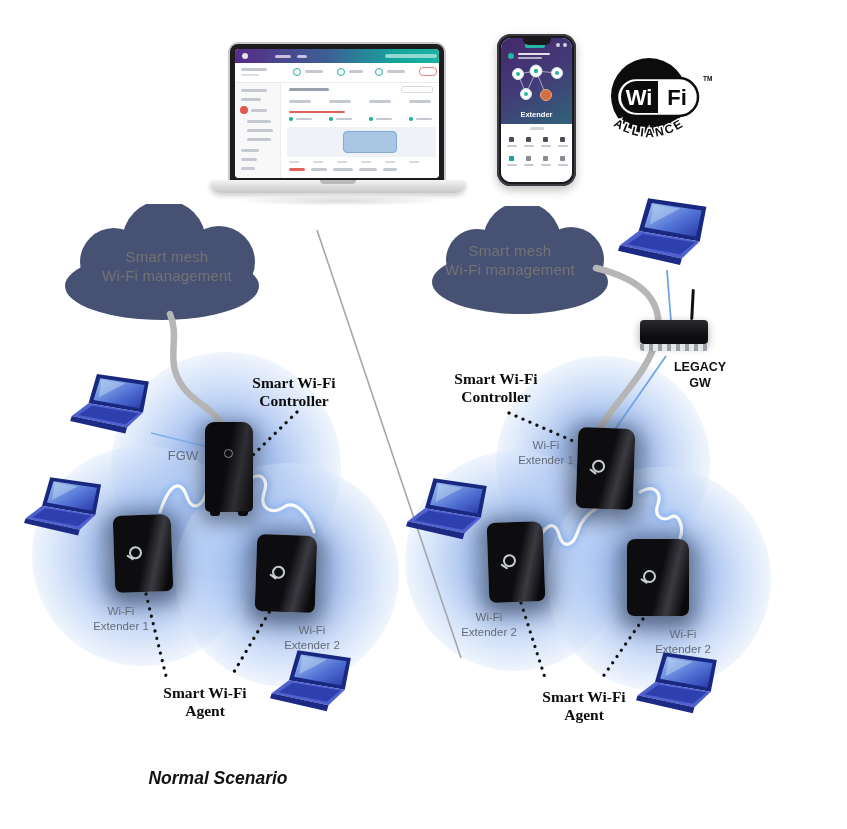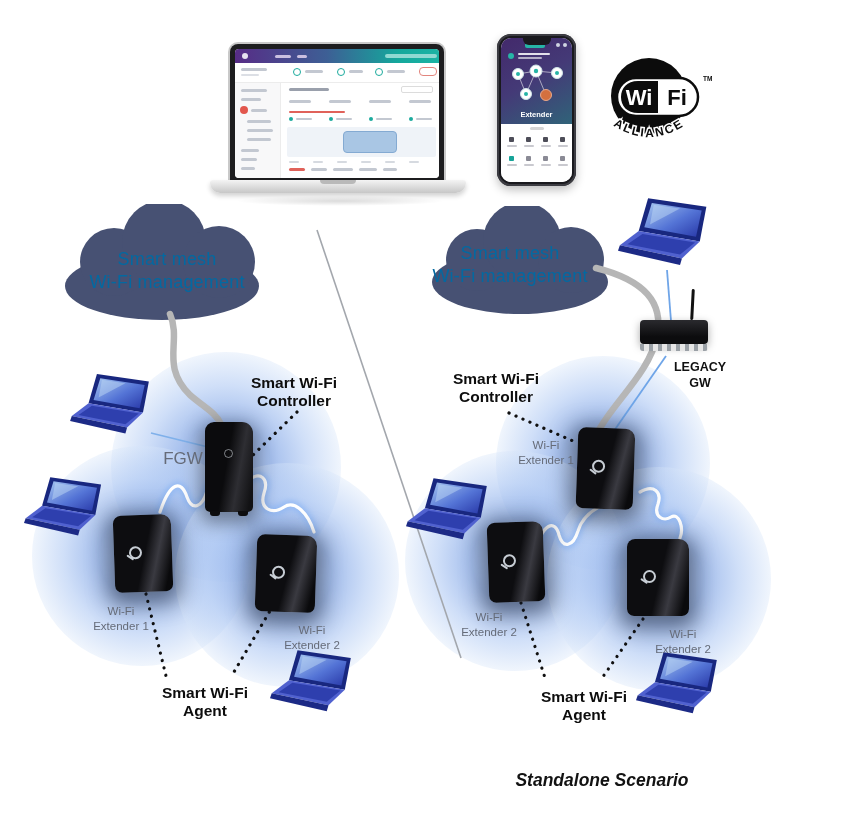--- a/index.html
+++ b/index.html
@@ -11,21 +11,21 @@
   .coverage{position:absolute;border-radius:50%;z-index:1;
     background:radial-gradient(circle,
       rgba(173,199,242,.95) 0%,
       rgba(140,173,232,.78) 28%,
       rgba(178,203,244,.62) 50%,
       rgba(213,228,249,.38) 70%,
       rgba(255,255,255,0) 100%);}
 
   
   .cloud-svg{position:absolute;z-index:2;}
-  .cloud-text{position:absolute;z-index:4;color:#0369a1;font-size:18px;line-height:1.25;
+  .cloud-text{position:absolute;z-index:4;color:#737373;font-size:15px;line-height:1.25;
       text-align:center;letter-spacing:.2px;}
 
   
   #wires{position:absolute;left:0;top:0;z-index:2;pointer-events:none;}
 
   
   .gateway{position:absolute;z-index:3;border-radius:9px 11px 5px 5px;
     background:linear-gradient(100deg,#0b0b0d 45%,#2e2e33 68%,#121214 92%);
     box-shadow:0 6px 18px 5px rgba(20,26,40,.45);}
   .gateway .logo-dot{position:absolute;left:50%;top:30%;width:9px;height:9px;margin-left:-5px;
@@ -44,21 +44,21 @@
     border-radius:0 0 3px 3px;
     background-image:repeating-linear-gradient(90deg,#9aa0a6 0 4px,#e6e6e6 4px 9px);}
   .router .antenna{position:absolute;right:14px;top:-31px;width:3px;height:31px;background:#111;
     border-radius:2px;transform:rotate(3deg);}
 
   
   .laptop{position:absolute;z-index:3;overflow:visible;}
 
   
   .lbl-gray{position:absolute;z-index:4;color:#656b78;font-size:11.5px;line-height:1.3;text-align:center;}
-  .lbl-bold{position:absolute;z-index:4;color:#0d0d0d;font-size:15.5px;font-weight:700;line-height:1.18;text-align:center;}
+  .lbl-bold{position:absolute;z-index:4;color:#0d0d0d;font-size:15.5px;font-weight:700;line-height:1.18;text-align:center;font-family:Liberation Serif, serif;}
   .lbl-legacy{position:absolute;z-index:4;color:#101010;font-size:12.5px;font-weight:700;line-height:1.25;text-align:center;}
   .caption{position:absolute;z-index:4;color:#121212;font-size:17.5px;font-weight:700;font-style:italic;text-align:center;}
 
   
   .nb-screen{position:absolute;left:228px;top:42px;width:218px;height:140px;z-index:3;
     background:#1d1d1f;border:2px solid #c9c9c9;border-bottom:none;border-radius:10px 10px 0 0;}
   .nb-base{position:absolute;left:210px;top:180px;width:256px;height:13px;z-index:3;
     background:linear-gradient(#f4f4f4,#c7c7c7);border-radius:3px 3px 10px 10px;
     box-shadow:0 3px 5px rgba(0,0,0,.18);}
   .nb-base .notch{position:absolute;left:50%;top:0;width:36px;height:4px;margin-left:-18px;
@@ -359,33 +359,34 @@
       <use href="#laptopShape"></use>
     </svg>
   <svg class="laptop" style="left:636px;top:652px;width:86px;height:64px" viewBox="0 0 100 74">
       <use href="#laptopShape"></use>
     </svg>
 
   <div class="lbl-bold" style="left:238px;top:374px;width:112px">
     <div>Smart Wi-Fi</div>
     <div>Controller</div>
   </div>
-  <div class="lbl-gray" style="left:160px;top:448px;width:46px;font-size:17px">FGW</div>
+  <div class="lbl-gray" style="left:160px;top:448px;width:46px;font-size:13px">FGW</div>
   <div class="lbl-gray" style="left:86px;top:604px;width:70px">
     <div>Wi-Fi</div>
     <div>Extender 1</div>
   </div>
   <div class="lbl-gray" style="left:278px;top:623px;width:68px">
     <div>Wi-Fi</div>
     <div>Extender 2</div>
   </div>
   <div class="lbl-bold" style="left:152px;top:684px;width:106px">
     <div>Smart Wi-Fi</div>
     <div>Agent</div>
   </div>
+  <div class="caption" style="left:118px;top:768px;width:200px">Normal Scenario</div>
 
   <div class="lbl-bold" style="left:440px;top:370px;width:112px">
     <div>Smart Wi-Fi</div>
     <div>Controller</div>
   </div>
   <div class="lbl-legacy" style="left:662px;top:360px;width:76px">
     <div>LEGACY</div>
     <div>GW</div>
   </div>
   <div class="lbl-gray" style="left:512px;top:438px;width:68px">
@@ -397,15 +398,14 @@
     <div>Extender 2</div>
   </div>
   <div class="lbl-gray" style="left:648px;top:627px;width:70px">
     <div>Wi-Fi</div>
     <div>Extender 2</div>
   </div>
   <div class="lbl-bold" style="left:530px;top:688px;width:108px">
     <div>Smart Wi-Fi</div>
     <div>Agent</div>
   </div>
-  <div class="caption" style="left:492px;top:770px;width:220px">Standalone Scenario</div>
 
 </div>
 
 </body></html>

